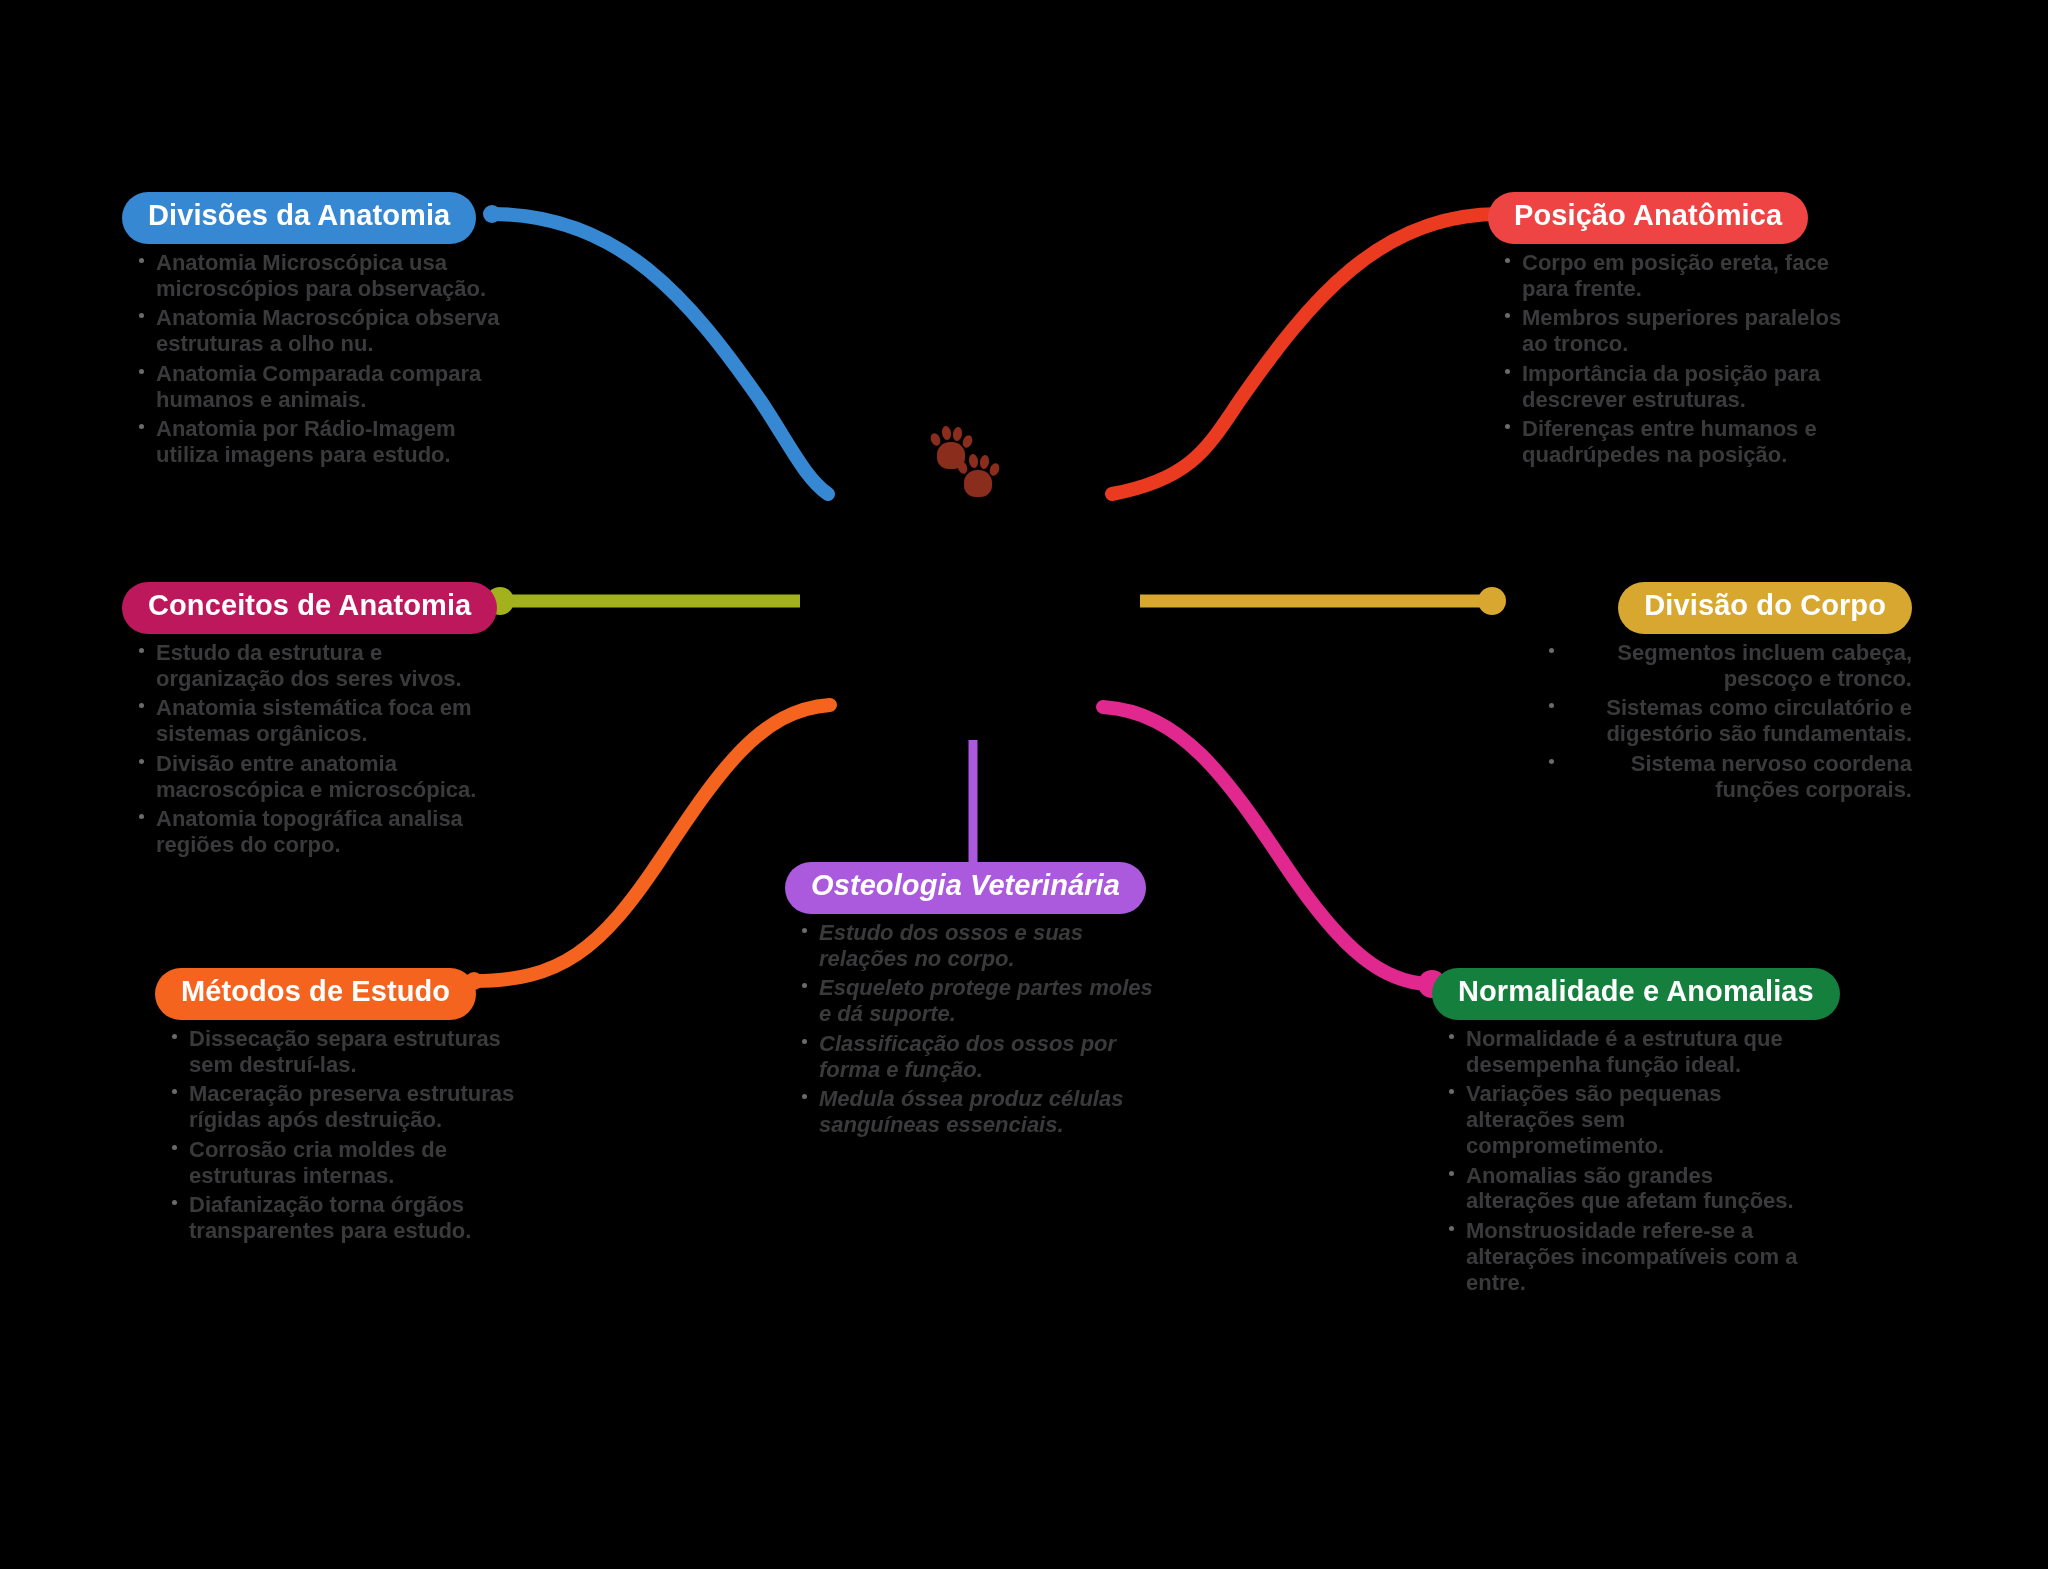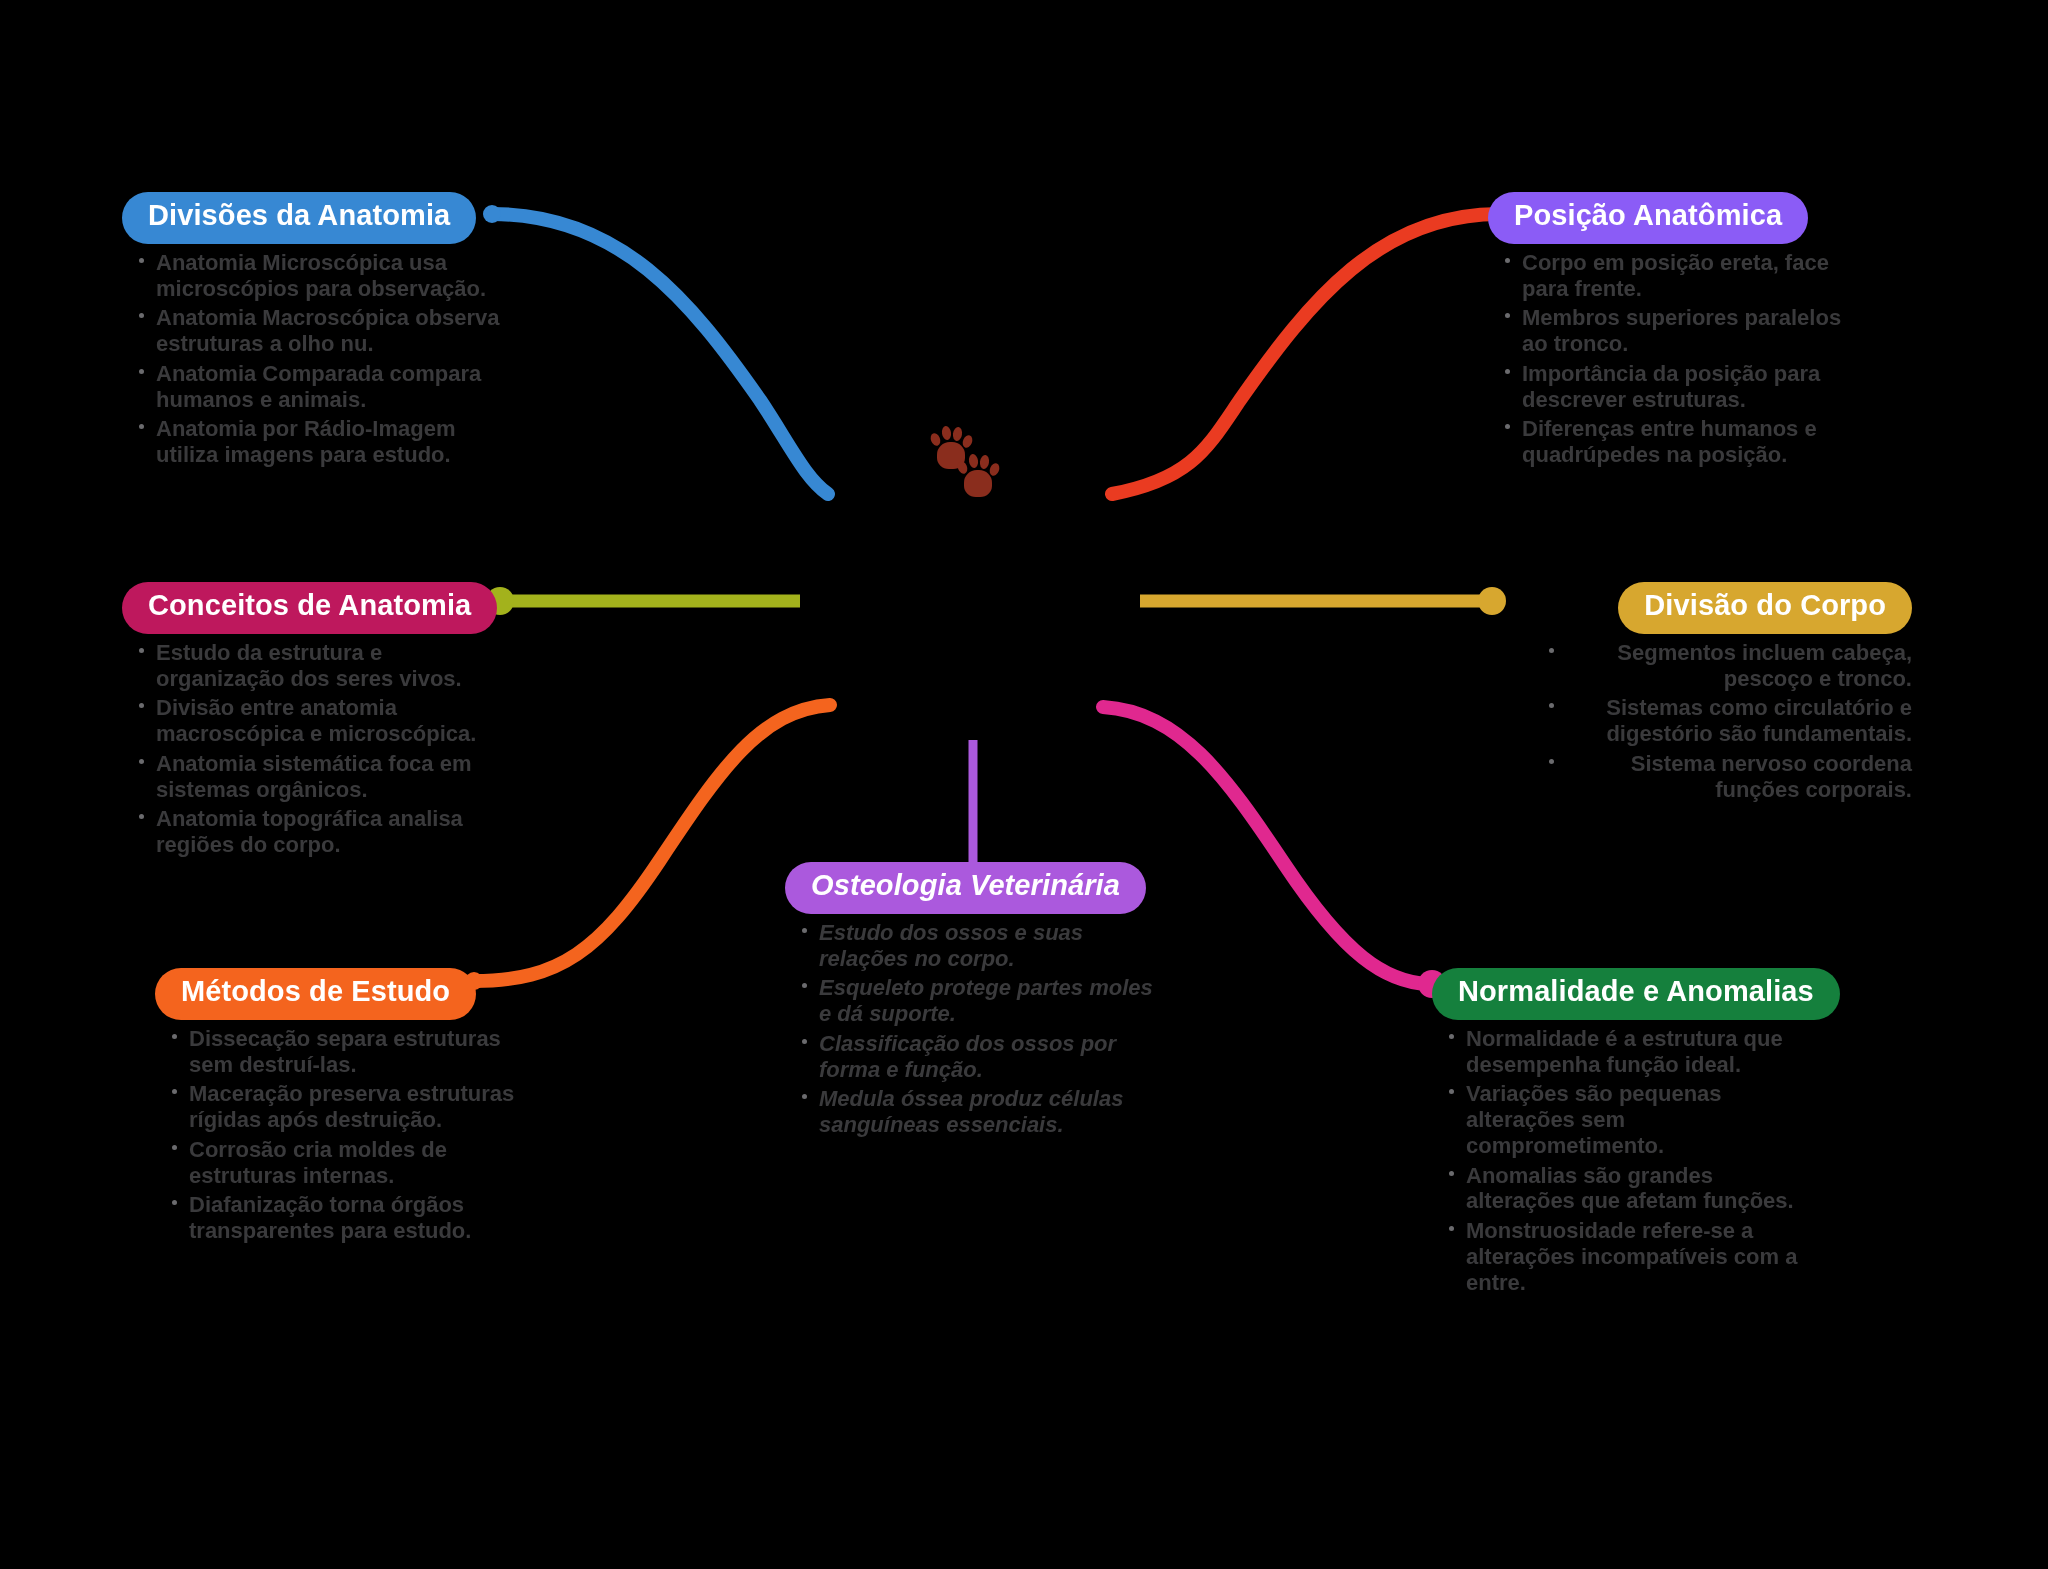--- a/index.html
+++ b/index.html
@@ -126,35 +126,35 @@
     <span class="pill" style="background:#3788d3;">Divisões da Anatomia</span>
     <ul class="bullets">
       <li>Anatomia Microscópica usa microscópios para observação.</li>
       <li>Anatomia Macroscópica observa estruturas a olho nu.</li>
       <li>Anatomia Comparada compara humanos e animais.</li>
       <li>Anatomia por Rádio-Imagem utiliza imagens para estudo.</li>
     </ul>
   </div>
 
   <div class="node" id="n-posicao">
-    <span class="pill" style="background:#8b5cf6;">Posição Anatômica</span>
+    <span class="pill" style="background:#ef4444;">Posição Anatômica</span>
     <ul class="bullets">
       <li>Corpo em posição ereta, face para frente.</li>
       <li>Membros superiores paralelos ao tronco.</li>
       <li>Importância da posição para descrever estruturas.</li>
       <li>Diferenças entre humanos e quadrúpedes na posição.</li>
     </ul>
   </div>
 
   <div class="node" id="n-conceitos">
     <span class="pill" style="background:#be185d;text-align:center;">Conceitos de Anatomia</span>
     <ul class="bullets">
       <li>Estudo da estrutura e organização dos seres vivos.</li>
+      <li>Anatomia sistemática foca em sistemas orgânicos.</li>
       <li>Divisão entre anatomia macroscópica e microscópica.</li>
-      <li>Anatomia sistemática foca em sistemas orgânicos.</li>
       <li>Anatomia topográfica analisa regiões do corpo.</li>
     </ul>
   </div>
 
   <div class="node" id="n-divisao">
     <span class="pill" style="background:#d7a72f;">Divisão do Corpo</span>
     <ul class="bullets">
       <li>Segmentos incluem cabeça, pescoço e tronco.</li>
       <li>Sistemas como circulatório e digestório são fundamentais.</li>
       <li>Sistema nervoso coordena funções corporais.</li>

